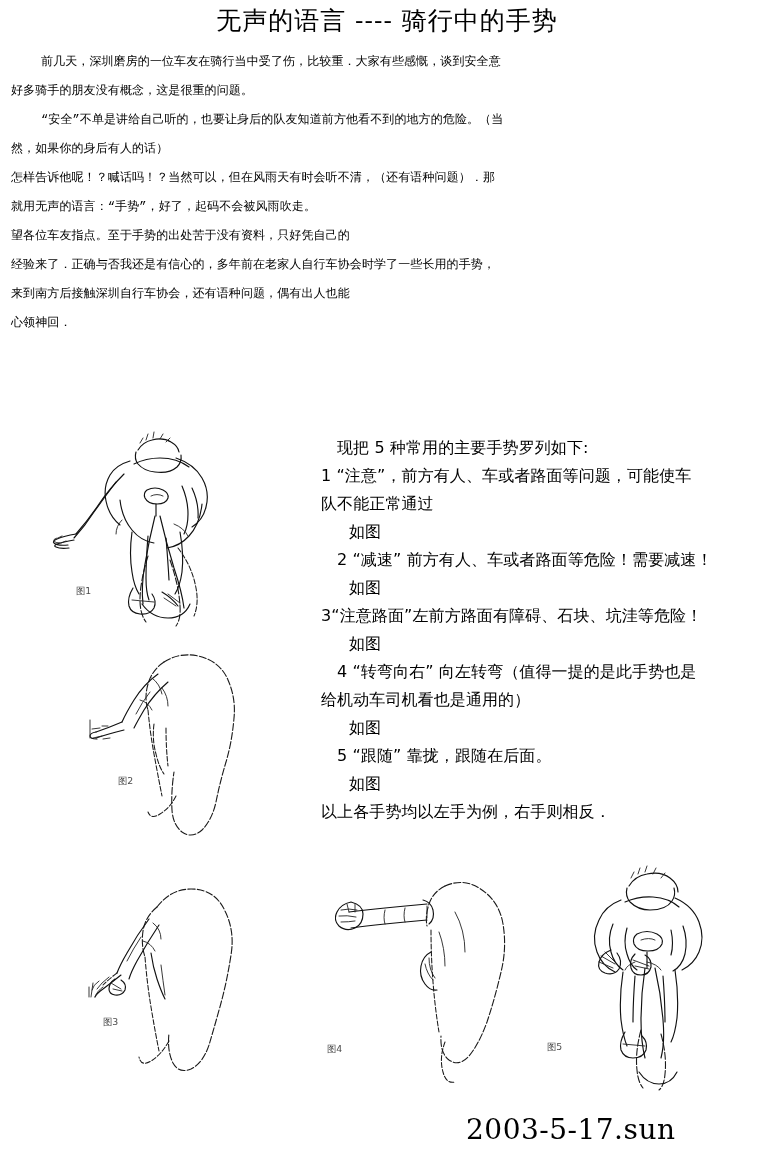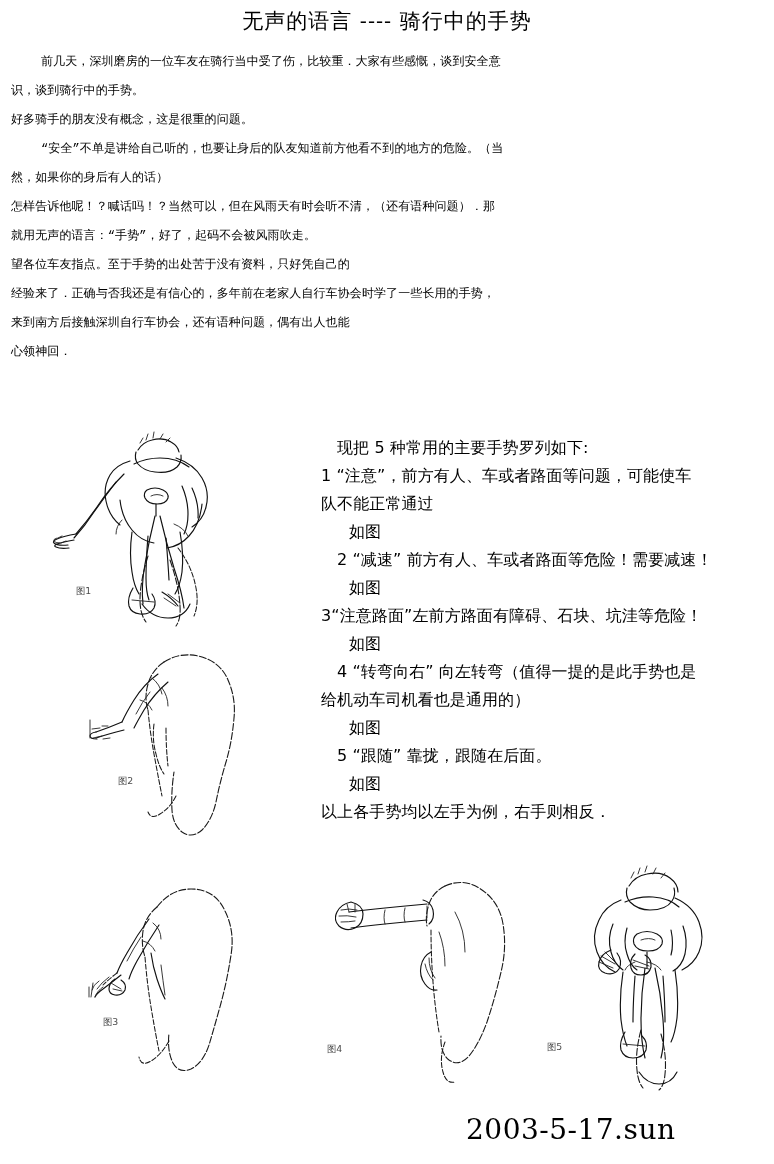--- a/index.html
+++ b/index.html
@@ -24,21 +24,21 @@
   }
 
   
   .doc-title {
     position: absolute;
     top: 4px;
     left: 0;
     width: 774px;
     text-align: center;
     font-family: "DejaVu Serif", "Liberation Serif", serif;
-    font-size: 21px;
+    font-size: 25px;
     line-height: 34px;
     letter-spacing: 1px;
     white-space: nowrap;
   }
 
   
   .intro {
     position: absolute;
     top: 48px;
     left: 11px;
@@ -134,21 +134,20 @@
 </style>
 </head>
 <body>
 
 <div class="page">
 
   <div class="doc-title">无声的语言 ---- 骑行中的手势</div>
 
   <div class="intro">
     <div class="ln indent">前几天，深圳磨房的一位车友在骑行当中受了伤，比较重．大家有些感慨，谈到安全意</div>
-    <div class="ln">识，谈到骑行中的手势。</div>
     <div class="ln">好多骑手的朋友没有概念，这是很重的问题。</div>
     <div class="ln indent">“安全”不单是讲给自己听的，也要让身后的队友知道前方他看不到的地方的危险。（当</div>
     <div class="ln">然，如果你的身后有人的话）</div>
     <div class="ln">怎样告诉他呢！？喊话吗！？当然可以，但在风雨天有时会听不清，（还有语种问题）．那</div>
     <div class="ln">就用无声的语言：“手势”，好了，起码不会被风雨吹走。</div>
     <div class="ln">望各位车友指点。至于手势的出处苦于没有资料，只好凭自己的</div>
     <div class="ln">经验来了．正确与否我还是有信心的，多年前在老家人自行车协会时学了一些长用的手势，</div>
     <div class="ln">来到南方后接触深圳自行车协会，还有语种问题，偶有出人也能</div>
     <div class="ln">心领神回．</div>
   </div>

